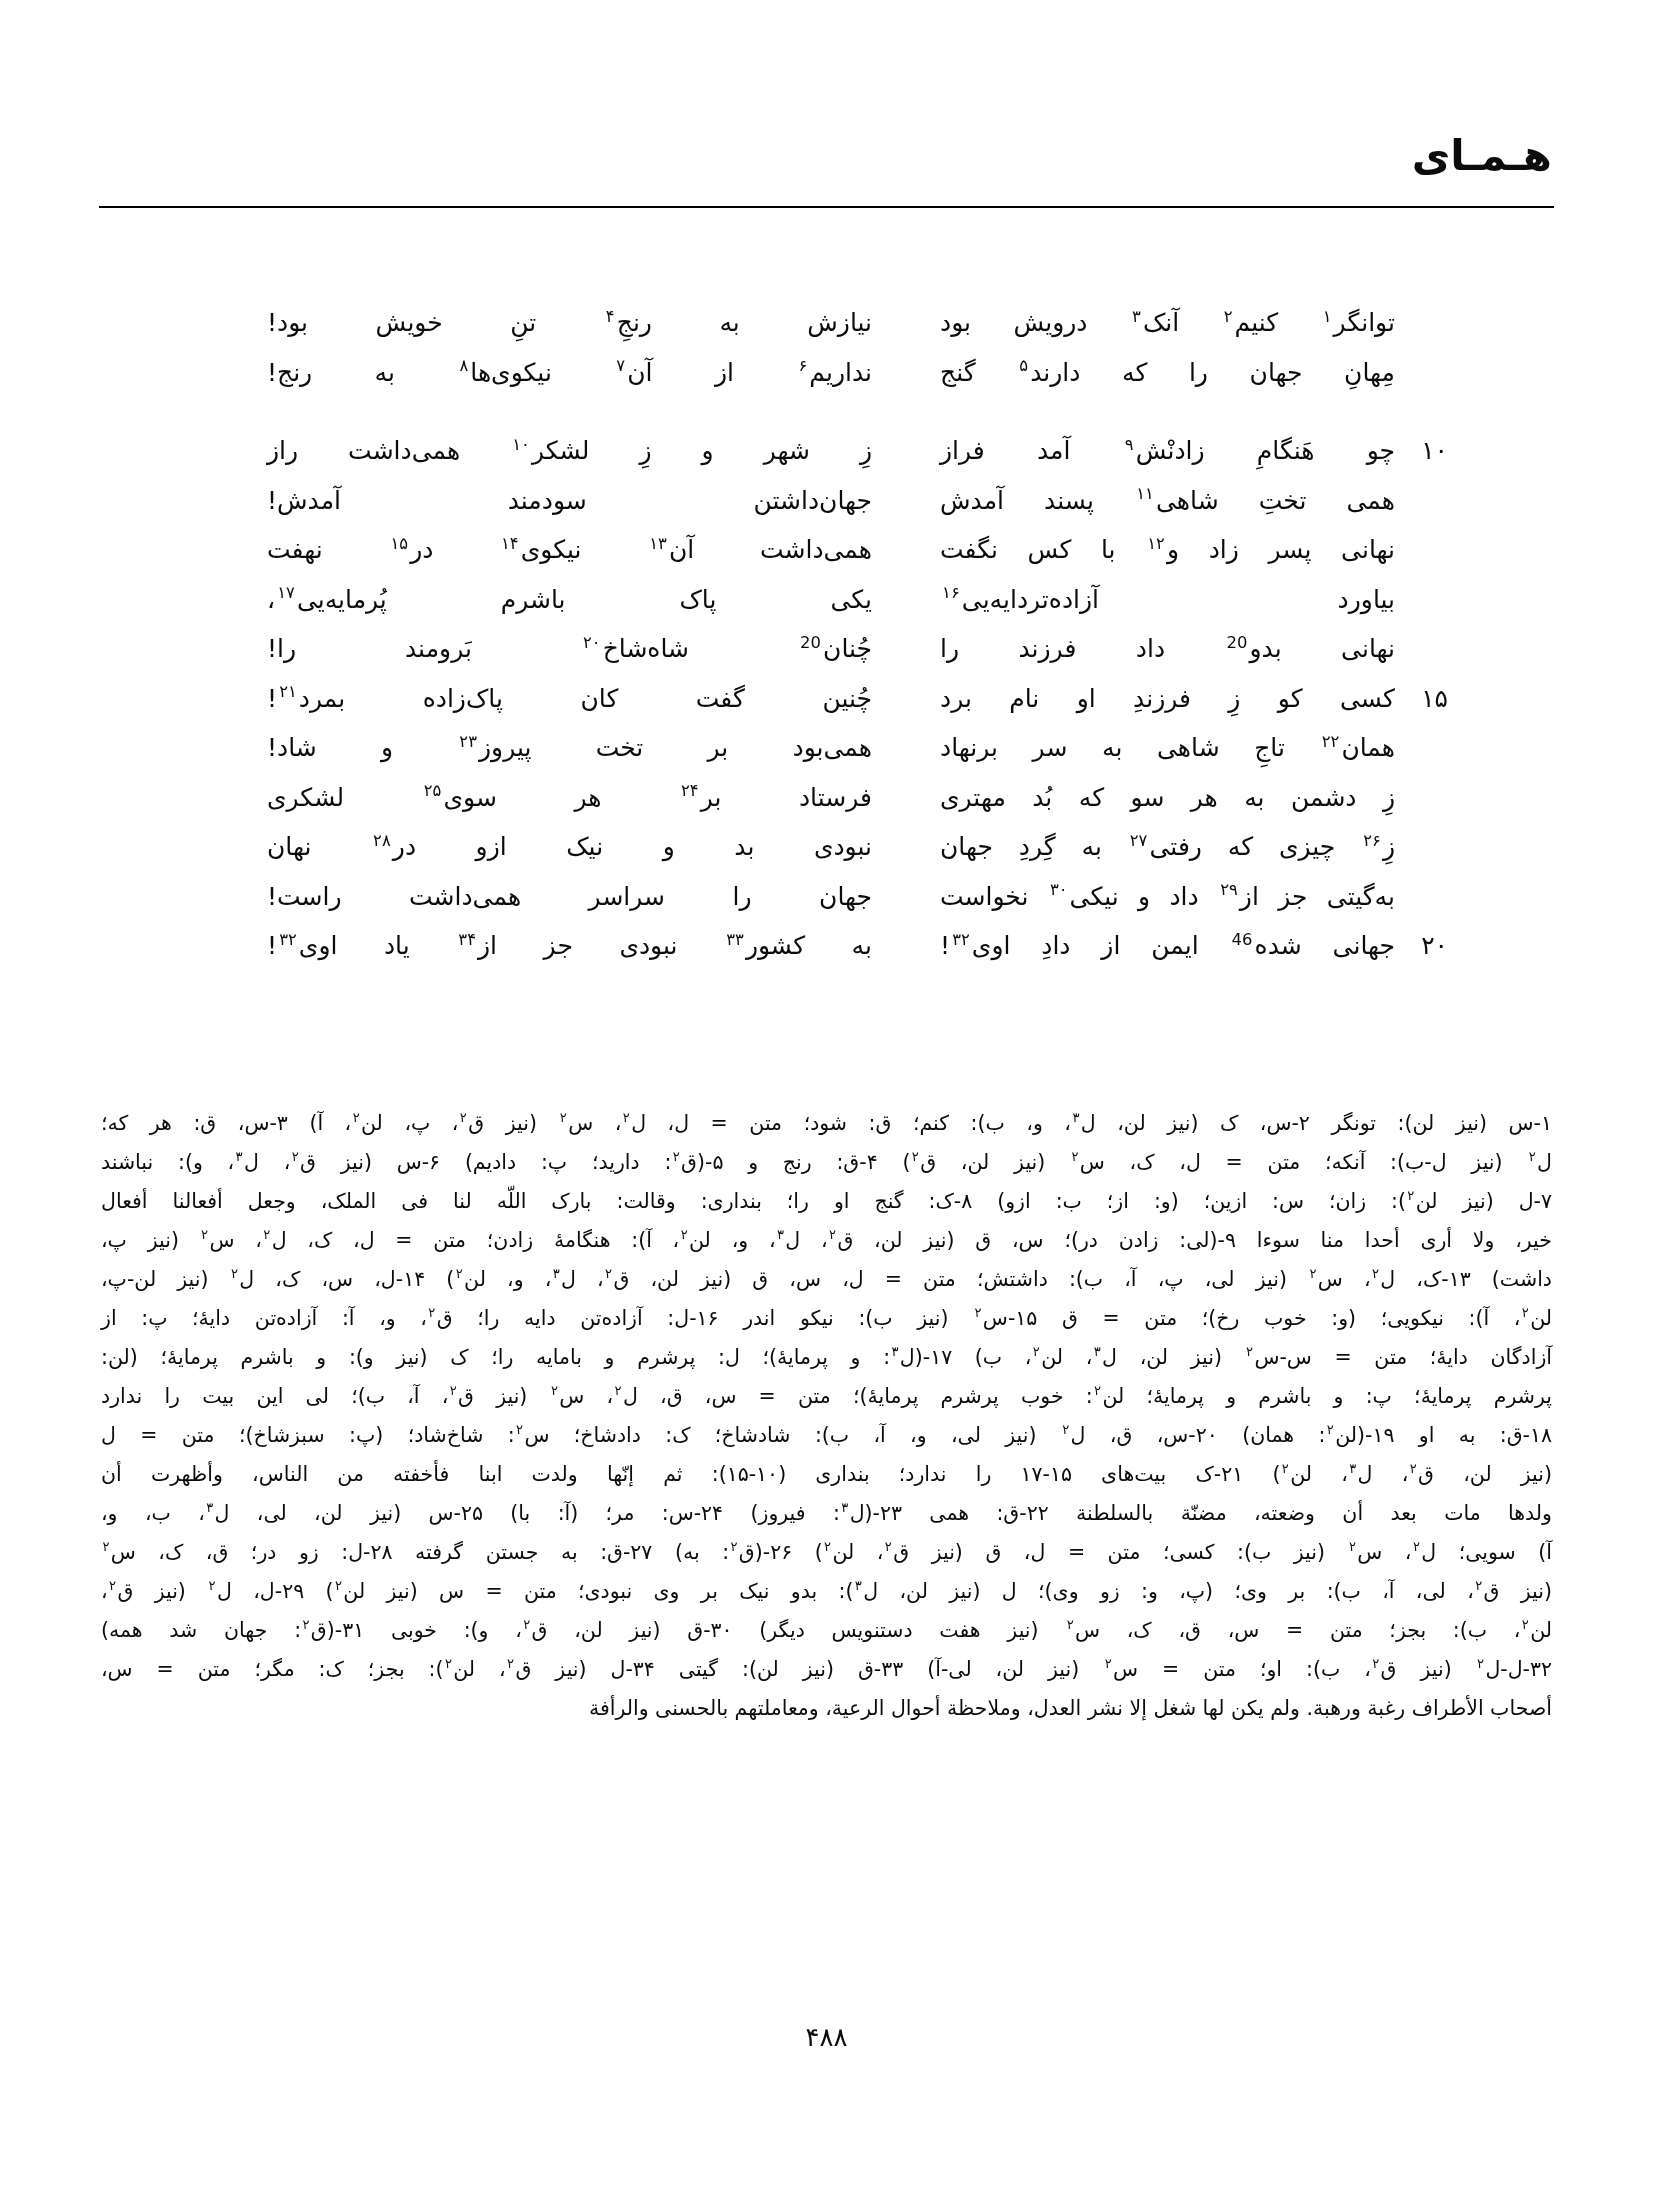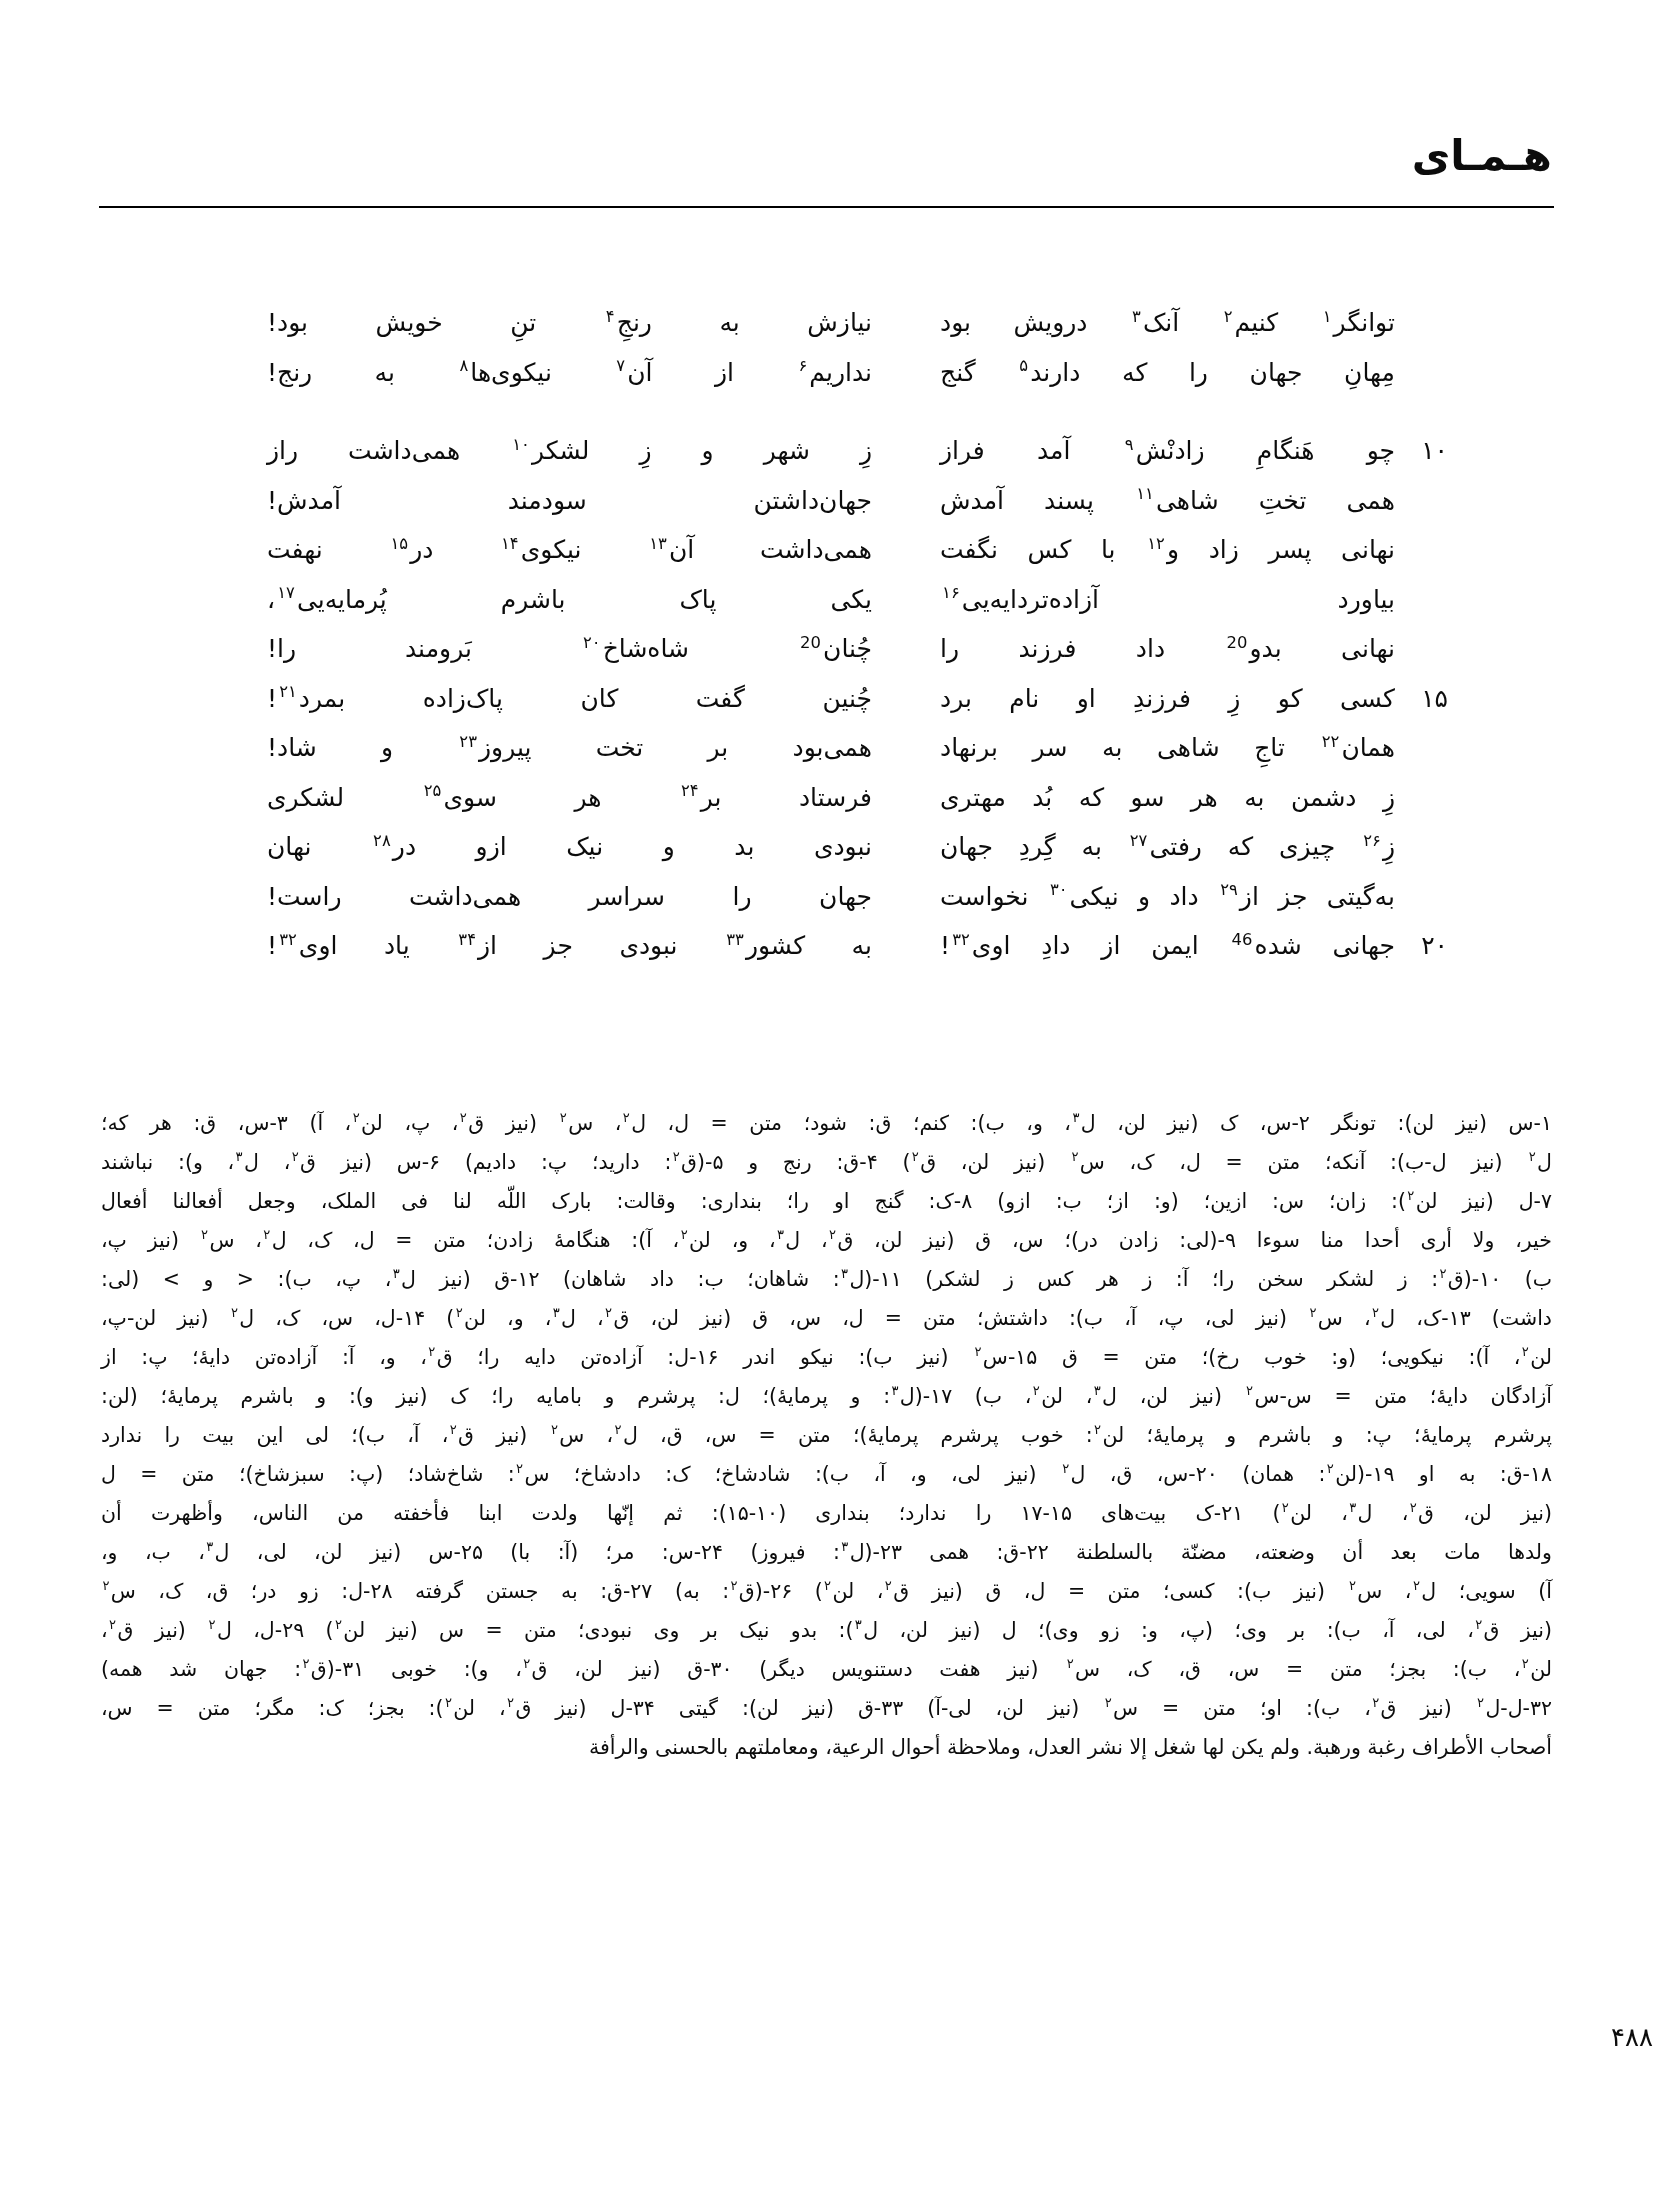--- a/index.html
+++ b/index.html
@@ -49,21 +49,21 @@
     font-size:20.5px;line-height:39px;
   }
   .app-line{
     text-align:justify;text-align-last:justify;
   }
   .app-line.last{text-align-last:right;}
   .apparatus sup{font-size:13px;margin:0 1.4px;}
   
   .page-number{
     position:absolute;top:2022px;left:0;right:0;
-    text-align:right;font-size:26px;letter-spacing:4.1px;
+    text-align:center;font-size:26px;letter-spacing:4.1px;
   }
 </style>
 </head>
 <body>
 
 <div class="page">
 
   <div class="running-title">هـمـای</div>
   <div class="header-rule"></div>
 
@@ -134,21 +134,20 @@
       <div class="hemi hemi-right">جهانی شده<sup>46</sup> ایمن از دادِ اوی<sup>۳۲</sup>!</div>
       <div class="hemi hemi-left">به کشور<sup>۳۳</sup> نبودی جز از<sup>۳۴</sup> یاد اوی<sup>۳۲</sup>!</div>
     </div>
   </div>
 
   <div class="apparatus">
     <div class="app-line">۱-س (نیز لن): تونگر ۲-س، ک (نیز لن، ل<sup>۳</sup>، و، ب): کنم؛ ق: شود؛ متن = ل، ل<sup>۲</sup>، س<sup>۲</sup> (نیز ق<sup>۲</sup>، پ، لن<sup>۲</sup>، آ) ۳-س، ق: هر که؛</div>
     <div class="app-line">ل<sup>۲</sup> (نیز ل-ب): آنکه؛ متن = ل، ک، س<sup>۲</sup> (نیز لن، ق<sup>۲</sup>) ۴-ق: رنج و ۵-(ق<sup>۲</sup>: دارید؛ پ: دادیم) ۶-س (نیز ق<sup>۲</sup>، ل<sup>۳</sup>، و): نباشند</div>
     <div class="app-line">۷-ل (نیز لن<sup>۲</sup>): زان؛ س: ازین؛ (و: از؛ ب: ازو) ۸-ک: گنج او را؛ بنداری: وقالت: بارک اللّه لنا فی الملک، وجعل أفعالنا أفعال</div>
     <div class="app-line">خیر، ولا أری أحدا منا سوءا ۹-(لی: زادن در)؛ س، ق (نیز لن، ق<sup>۲</sup>، ل<sup>۳</sup>، و، لن<sup>۲</sup>، آ): هنگامهٔ زادن؛ متن = ل، ک، ل<sup>۲</sup>، س<sup>۲</sup> (نیز پ،</div>
-    <div class="app-line">ب) ۱۰-(ق<sup>۲</sup>: ز لشکر سخن را؛ آ: ز هر کس ز لشکر) ۱۱-(ل<sup>۳</sup>: شاهان؛ ب: داد شاهان) ۱۲-ق (نیز ل<sup>۳</sup>، پ، ب): &lt; و &gt; (لی:</div>
     <div class="app-line">داشت) ۱۳-ک، ل<sup>۲</sup>، س<sup>۲</sup> (نیز لی، پ، آ، ب): داشتش؛ متن = ل، س، ق (نیز لن، ق<sup>۲</sup>، ل<sup>۳</sup>، و، لن<sup>۲</sup>) ۱۴-ل، س، ک، ل<sup>۲</sup> (نیز لن-پ،</div>
     <div class="app-line">لن<sup>۲</sup>، آ): نیکویی؛ (و: خوب رخ)؛ متن = ق ۱۵-س<sup>۲</sup> (نیز ب): نیکو اندر ۱۶-ل: آزاده‌تن دایه را؛ ق<sup>۲</sup>، و، آ: آزاده‌تن دایهٔ؛ پ: از</div>
     <div class="app-line">آزادگان دایهٔ؛ متن = س-س<sup>۲</sup> (نیز لن، ل<sup>۳</sup>، لن<sup>۲</sup>، ب) ۱۷-(ل<sup>۳</sup>: و پرمایهٔ)؛ ل: پرشرم و بامایه را؛ ک (نیز و): و باشرم پرمایهٔ؛ (لن:</div>
     <div class="app-line">پرشرم پرمایهٔ؛ پ: و باشرم و پرمایهٔ؛ لن<sup>۲</sup>: خوب پرشرم پرمایهٔ)؛ متن = س، ق، ل<sup>۲</sup>، س<sup>۲</sup> (نیز ق<sup>۲</sup>، آ، ب)؛ لی این بیت را ندارد</div>
     <div class="app-line">۱۸-ق: به او ۱۹-(لن<sup>۲</sup>: همان) ۲۰-س، ق، ل<sup>۲</sup> (نیز لی، و، آ، ب): شادشاخ؛ ک: دادشاخ؛ س<sup>۲</sup>: شاخ‌شاد؛ (پ: سبزشاخ)؛ متن = ل</div>
     <div class="app-line">(نیز لن، ق<sup>۲</sup>، ل<sup>۳</sup>، لن<sup>۲</sup>) ۲۱-ک بیت‌های ۱۵-۱۷ را ندارد؛ بنداری (۱۰-۱۵): ثم إنّها ولدت ابنا فأخفته من الناس، وأظهرت أن</div>
     <div class="app-line">ولدها مات بعد أن وضعته، مضنّة بالسلطنة ۲۲-ق: همی ۲۳-(ل<sup>۳</sup>: فیروز) ۲۴-س: مر؛ (آ: با) ۲۵-س (نیز لن، لی، ل<sup>۳</sup>، ب، و،</div>
     <div class="app-line">آ) سویی؛ ل<sup>۲</sup>، س<sup>۲</sup> (نیز ب): کسی؛ متن = ل، ق (نیز ق<sup>۲</sup>، لن<sup>۲</sup>) ۲۶-(ق<sup>۲</sup>: به) ۲۷-ق: به جستن گرفته ۲۸-ل: زو در؛ ق، ک، س<sup>۲</sup></div>
     <div class="app-line">(نیز ق<sup>۲</sup>، لی، آ، ب): بر وی؛ (پ، و: زو وی)؛ ل (نیز لن، ل<sup>۳</sup>): بدو نیک بر وی نبودی؛ متن = س (نیز لن<sup>۲</sup>) ۲۹-ل، ل<sup>۲</sup> (نیز ق<sup>۲</sup>،</div>
     <div class="app-line">لن<sup>۲</sup>، ب): بجز؛ متن = س، ق، ک، س<sup>۲</sup> (نیز هفت دستنویس دیگر) ۳۰-ق (نیز لن، ق<sup>۲</sup>، و): خوبی ۳۱-(ق<sup>۲</sup>: جهان شد همه)</div>

